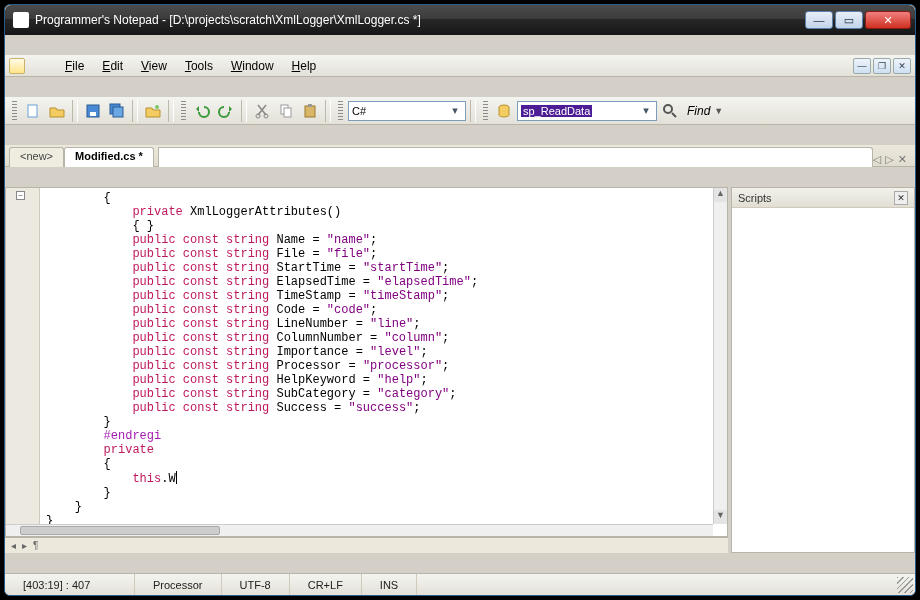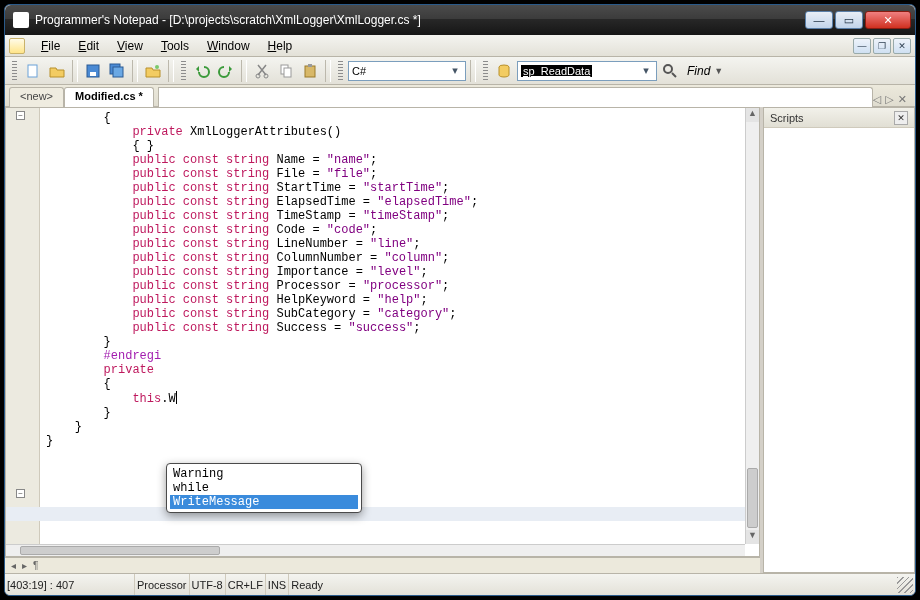--- a/index.html
+++ b/index.html
@@ -11,21 +11,21 @@
     overflow: hidden;
     position: relative;
   }
   .window {
     position: absolute; top: 4px; left: 4px; right: 4px; bottom: 4px;
     background: #d4d0c8;
     border: 1px solid #2a5a8a;
     border-radius: 6px;
     box-shadow: 0 0 10px rgba(0,0,0,.6);
     overflow: hidden;
-    display: flex; flex-direction: column;
+    display: flex; flex-direction: column; gap: 20px;
   }
   
   .titlebar {
     height: 30px;
     background: linear-gradient(to bottom,#4b4b4b 0%,#3c3c3c 45%,#282828 46%,#161616 100%);
     display: flex; align-items: center;
     padding: 0 4px 0 8px;
     color: #fff;
     border-top-left-radius: 6px; border-top-right-radius: 6px;
   }
@@ -69,21 +69,21 @@
     display:flex;align-items:center;justify-content:center;
   }
   .tb-btn svg { width:16px; height:16px; }
   .combo {
     height:20px; background:#fff; border:1px solid #7b9ebd;
     display:flex; align-items:center; padding:0 3px; font-size:11px;
     min-width:118px;
   }
   .combo .arrow { margin-left:auto; width:14px; text-align:center; color:#456; }
   .combo.selblue { min-width:140px; }
-  .combo.selblue .sel { background:#000000; color:#fff; padding:0 2px;text-decoration:underline; }
+  .combo.selblue .sel { background:#4c1d95; color:#fff; padding:0 2px; }
   .findlbl { font-size:12px; margin:0 2px 0 4px;font-style:italic; }
   
   .tabrow {
     height:22px; background:linear-gradient(to bottom,#ece9dc,#e0ddd0);
     border-bottom:1px solid #b8b4a8;
     display:flex; align-items:flex-end;
     padding:0 4px;
     gap:0;
   }
   .tab {
@@ -159,40 +159,40 @@
   .vsb .thumb { position:absolute; left:1px; right:1px; top:360px; height:60px; background:#cdcdcd; border:1px solid #aaa; border-radius:2px;}
   .vsb .up, .vsb .dn { position:absolute; left:0; right:0; height:14px; background:#e4e4e4; text-align:center; font-size:9px; color:#666;}
   .vsb .up{top:0;} .vsb .dn{bottom:0;}
   
   .hsb { position:absolute; left:0; right:14px; bottom:0; height:12px; background:#efefef; border-top:1px solid #ccc;}
   .hsb .thumb { position:absolute; top:1px; bottom:1px; left:14px; width:200px; background:#cdcdcd; border:1px solid #aaa; border-radius:2px;}
   
   .minirow { height:16px; background:#ece9dc; border-top:1px solid #b8b4a8; display:flex; align-items:center; gap:6px; padding:0 6px; font-size:10px; color:#666;}
   
   .side {
-    width:152px; background:#fff;
+    width:184px; background:#fff;
     border:1px solid #b8b4a8;
     display:flex; flex-direction:column;
   }
   .side-hdr {
     height:20px; background:linear-gradient(to bottom,#f2f1ea,#e1dfd4);
     border-bottom:1px solid #cfcabc;
     display:flex; align-items:center; padding:0 6px;
     font-size:11px; color:#333;
   }
   .side-hdr .x { margin-left:auto; width:14px;height:14px;border:1px solid #aaa;background:#eee;font-size:9px;line-height:12px;text-align:center;}
   
   .status {
     height:22px;
     background:linear-gradient(to bottom,#f4f4f0,#e3e1d8);
     border-top:1px solid #b8b4a8;
     display:flex; align-items:center;
     font-size:11px; color:#222;
   }
-  .status .cell { padding:0 2px; border-right:1px solid #cfcabc; height:100%; display:flex;align-items:center;}
+  .status .cell { padding:0 18px; border-right:1px solid #cfcabc; height:100%; display:flex;align-items:center;}
   .status .grip { margin-left:auto; width:16px; height:16px;
     background:repeating-linear-gradient(135deg,#999 0 1px,transparent 1px 4px);
     margin-right:2px;
   }
 </style>
 </head>
 <body>
 
 <div class="window">
 
@@ -201,21 +201,21 @@
     <div class="title">Programmer's Notepad - [D:\projects\scratch\XmlLogger\XmlLogger.cs *]</div>
     <div class="winbtns">
       <div class="winbtn">—</div>
       <div class="winbtn">▭</div>
       <div class="winbtn close">✕</div>
     </div>
   </div>
 
   <div class="menubar">
     <span style="width:16px;height:16px;display:inline-block;border:1px solid #c9b26a;background:linear-gradient(to bottom,#fffbe8,#ffe58a);border-radius:2px;margin-right:6px"></span>
-    <div id="menu-items" style="display:flex;gap:2px;">
+    <div id="menu-items" style="display:flex;gap:2px;margin-left:24px;">
         <span class="mi"><u>F</u>ile</span>
         <span class="mi"><u>E</u>dit</span>
         <span class="mi"><u>V</u>iew</span>
         <span class="mi"><u>T</u>ools</span>
         <span class="mi"><u>W</u>indow</span>
         <span class="mi"><u>H</u>elp</span>
       </div>
     <div class="mini-winbtns">
       <div class="mini-winbtn">—</div>
       <div class="mini-winbtn">❐</div>
@@ -370,17 +370,16 @@
       <div style="flex:1"></div>
     </div>
   </div>
 
   <div class="status">
     <div class="cell" style="min-width:130px">[403:19] : 407</div>
     <div class="cell">Processor</div>
     <div class="cell">UTF-8</div>
     <div class="cell">CR+LF</div>
     <div class="cell">INS</div>
-    <div class="cell" style="flex:1;border-right:none">Ready</div>
     <div class="grip"></div>
   </div>
 
 </div>
 
 </body></html>

